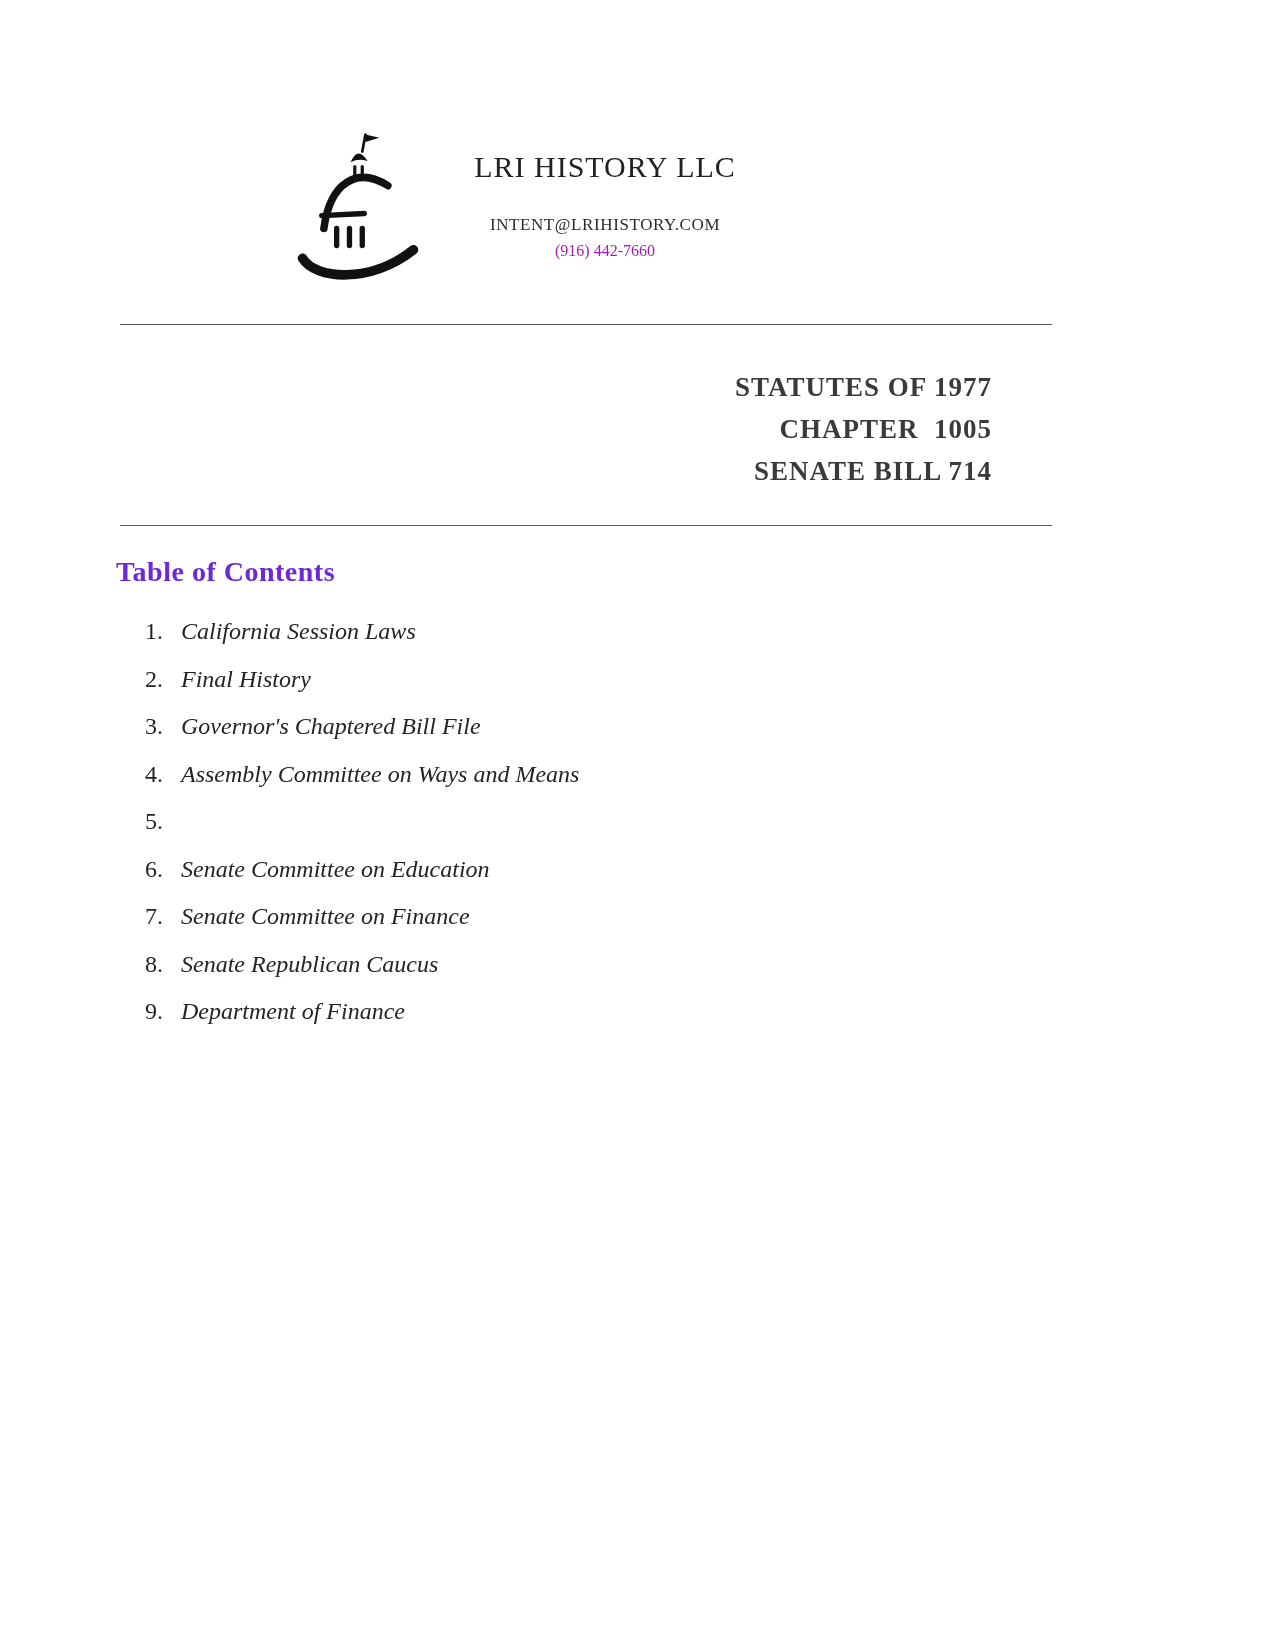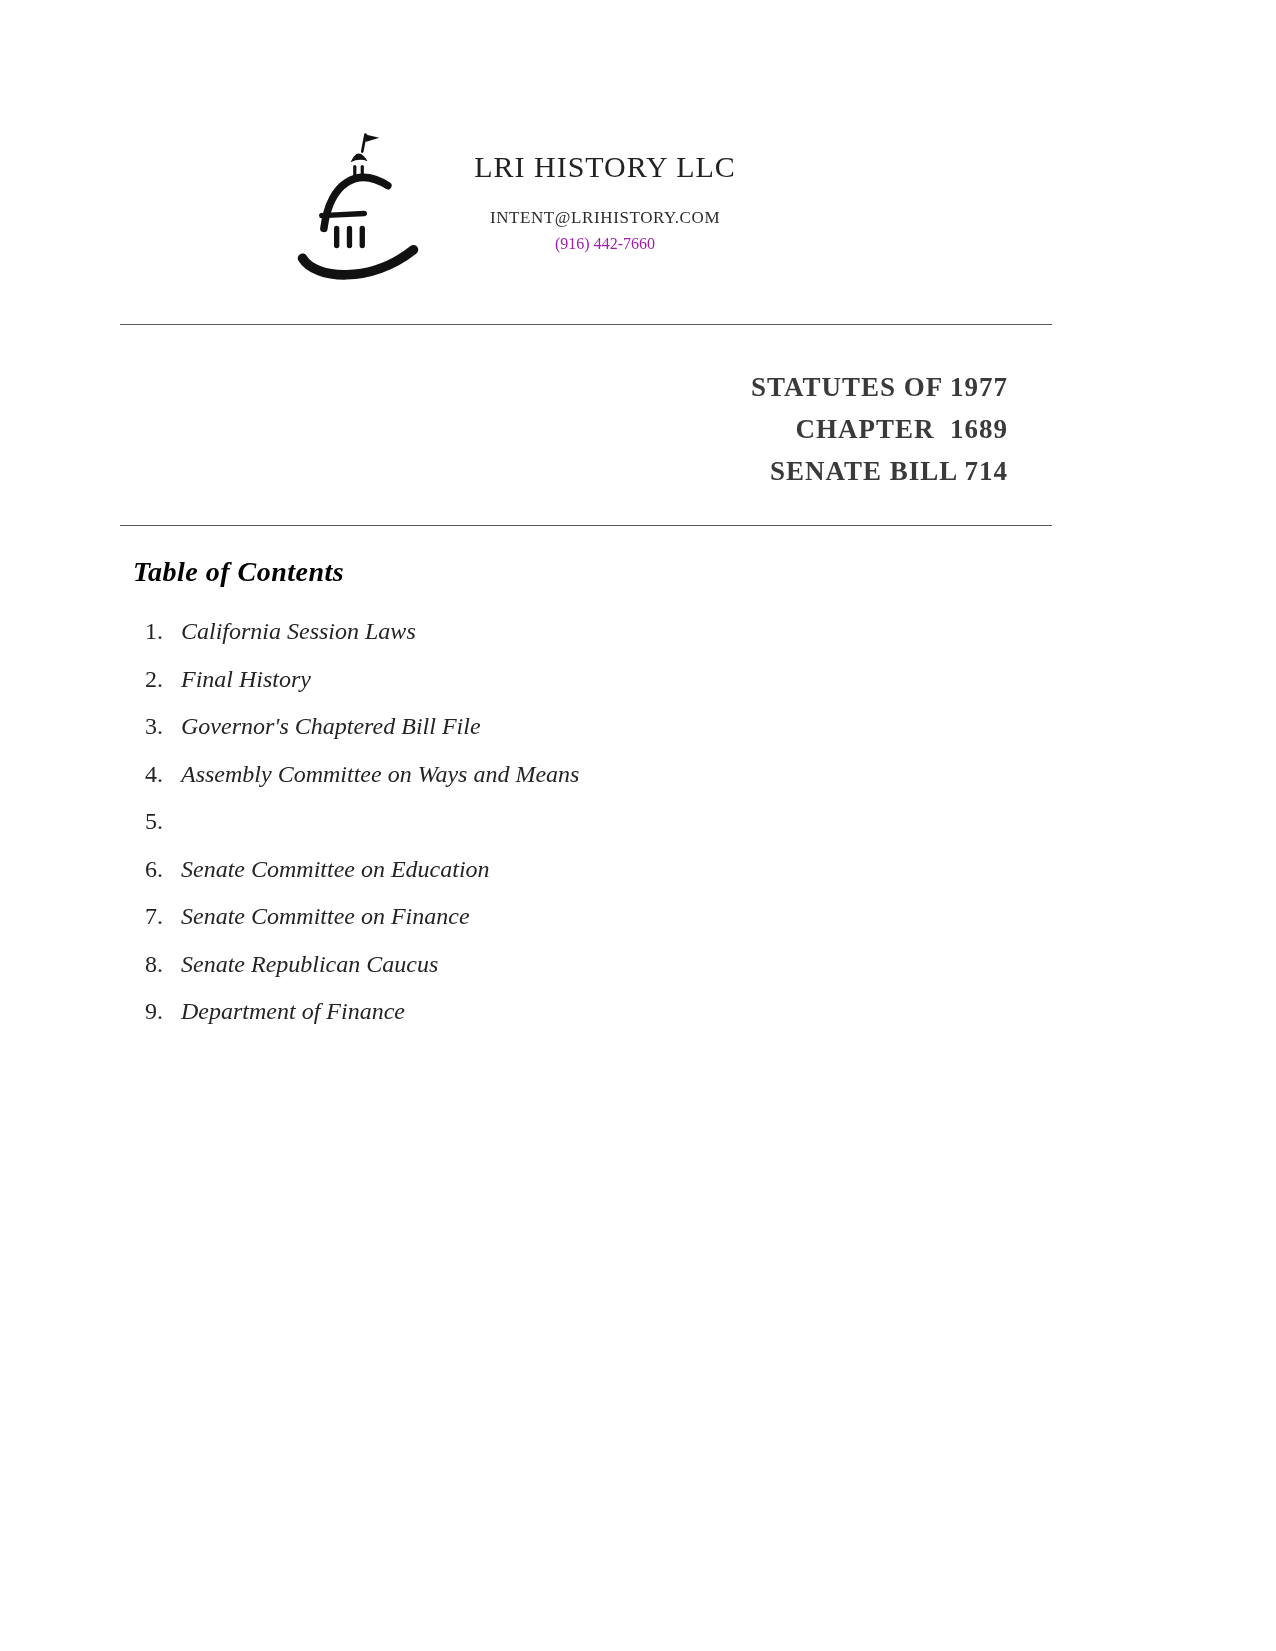--- a/index.html
+++ b/index.html
@@ -39,64 +39,63 @@
     letter-spacing: 1px;
     color: #222222;
     line-height: 34px;
   }
   .contact-line {
     font-size: 17px;
     letter-spacing: 0.6px;
     color: #2b2b2b;
     line-height: 26px;
   }
-  .contact-line.first { margin-top: 21px; }
+  .contact-line.first { margin-top: 28px; }
   .phone-line {
     font-size: 16px;
     color: #a21caf;
     line-height: 26px;
   }
 
   
   .rule {
     position: absolute;
     left: 120px;
     width: 932px;
     border-top: 1.5px solid #5a5a5a;
   }
   .rule.rule-1 { top: 324px; }
   .rule.rule-2 { top: 525px; }
 
   
   .reference {
     position: absolute;
-    left: 136px;
+    left: 120px;
     top: 366px;
     width: 872px;
     text-align: right;
   }
   .reference .ref-line {
     font-size: 27px;
     font-weight: bold;
     letter-spacing: 1px;
     color: #3a3a3a;
     line-height: 42px;
     white-space: pre-wrap;
   }
 
   
   .toc-title {
     position: absolute;
-    left: 133px;
+    left: 116px;
     top: 556px;
     font-size: 28px;
     font-weight: bold;
-    color: #000000;
+    color: #6d28d9;
     letter-spacing: 0.5px;
-    font-style: italic;
   }
   .toc-list {
     position: absolute;
     left: 145px;
     top: 618px;
     width: 700px;
   }
   .toc-item {
     display: flex;
     align-items: baseline;
@@ -146,21 +145,21 @@
     <div class="company-name">LRI HISTORY LLC</div>
     <div class="contact-line first">INTENT@LRIHISTORY.COM</div>
     <div class="phone-line">(916) 442-7660</div>
   </div>
 
   <div class="rule rule-1"></div>
   <div class="rule rule-2"></div>
 
   <div class="reference">
     <div class="ref-line">STATUTES OF 1977</div>
-    <div class="ref-line">CHAPTER  1689</div>
+    <div class="ref-line">CHAPTER  1005</div>
     <div class="ref-line">SENATE BILL 714</div>
   </div>
 
   <div class="toc-title">Table of Contents</div>
 
   <div class="toc-list">
     <div class="toc-item">
       <span class="toc-num">1.</span>
       <span class="toc-label">California Session Laws</span>
     </div>

